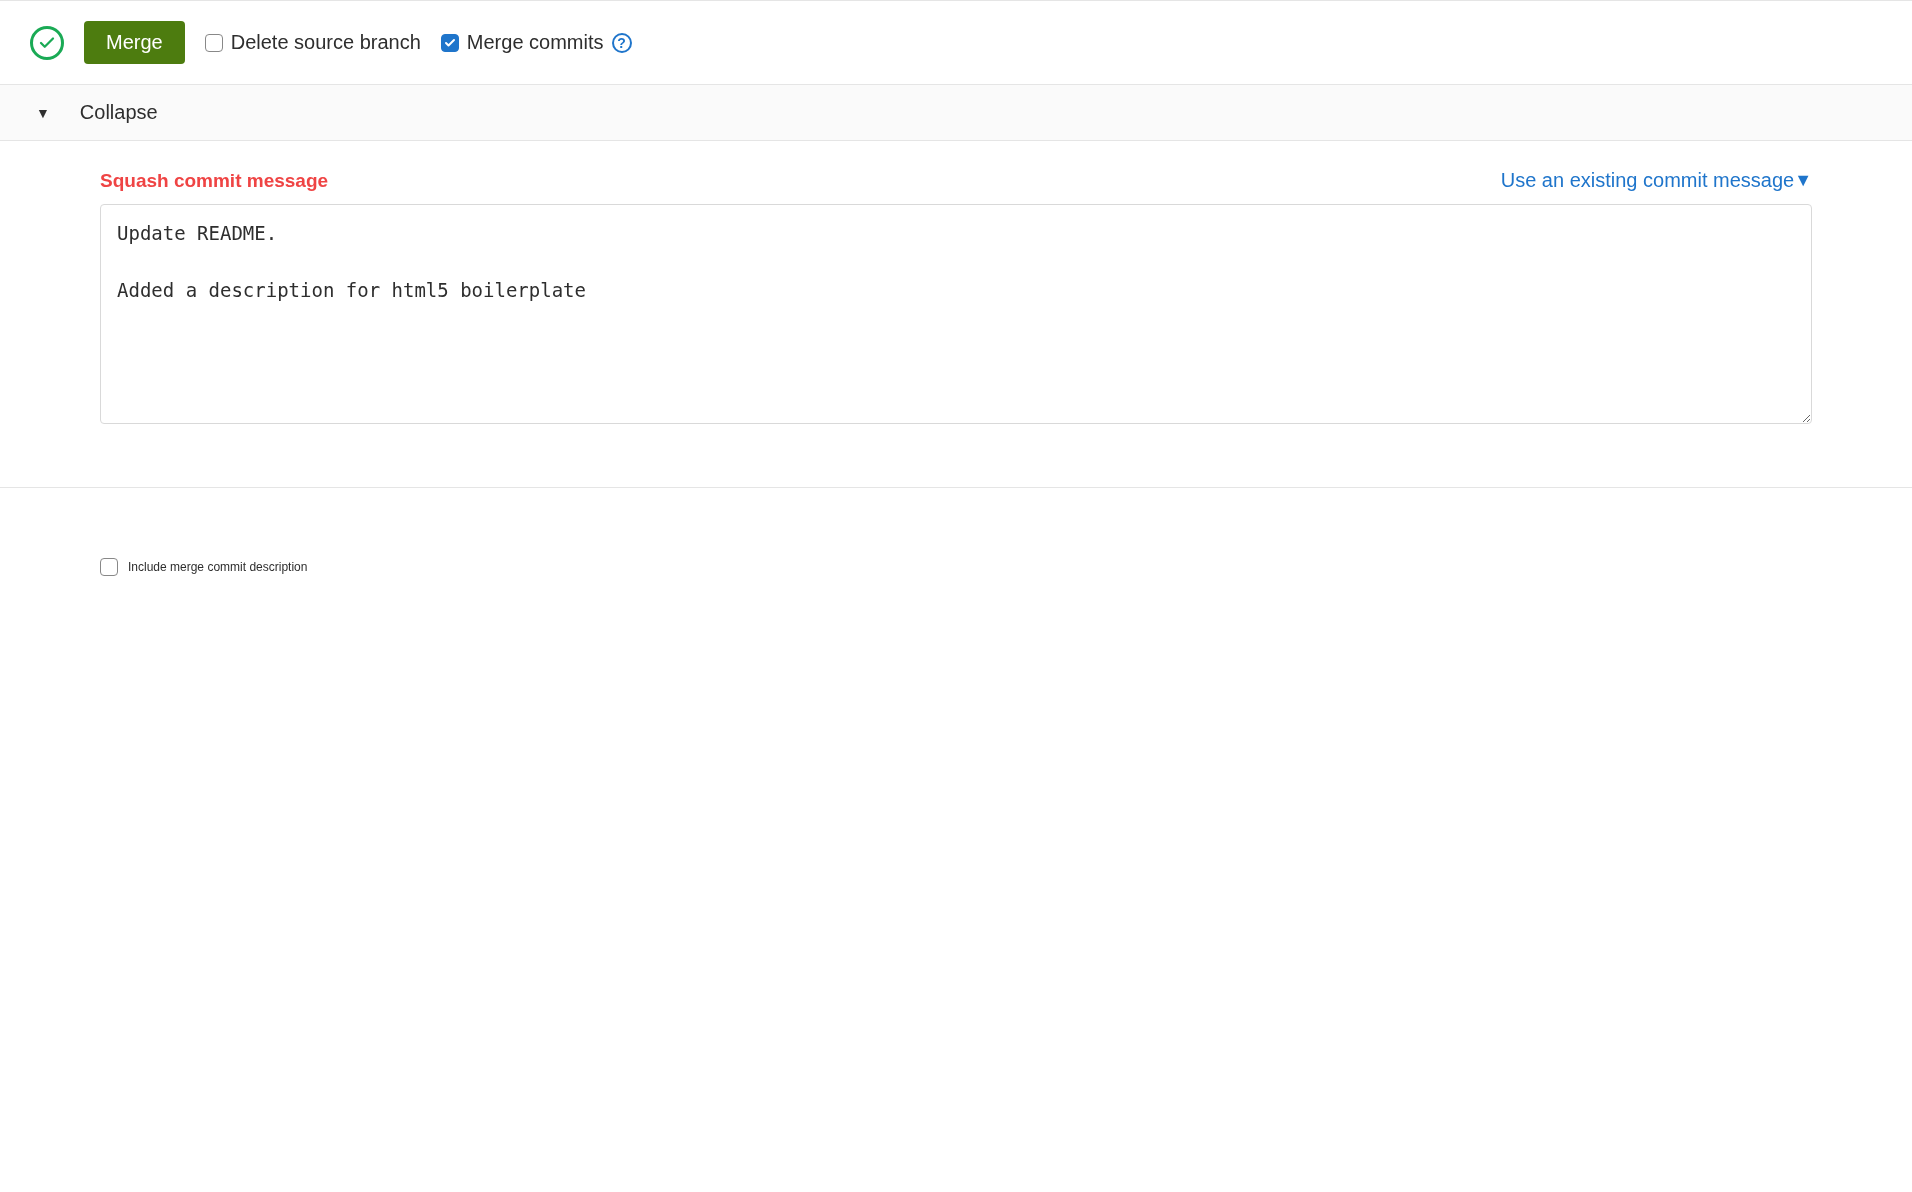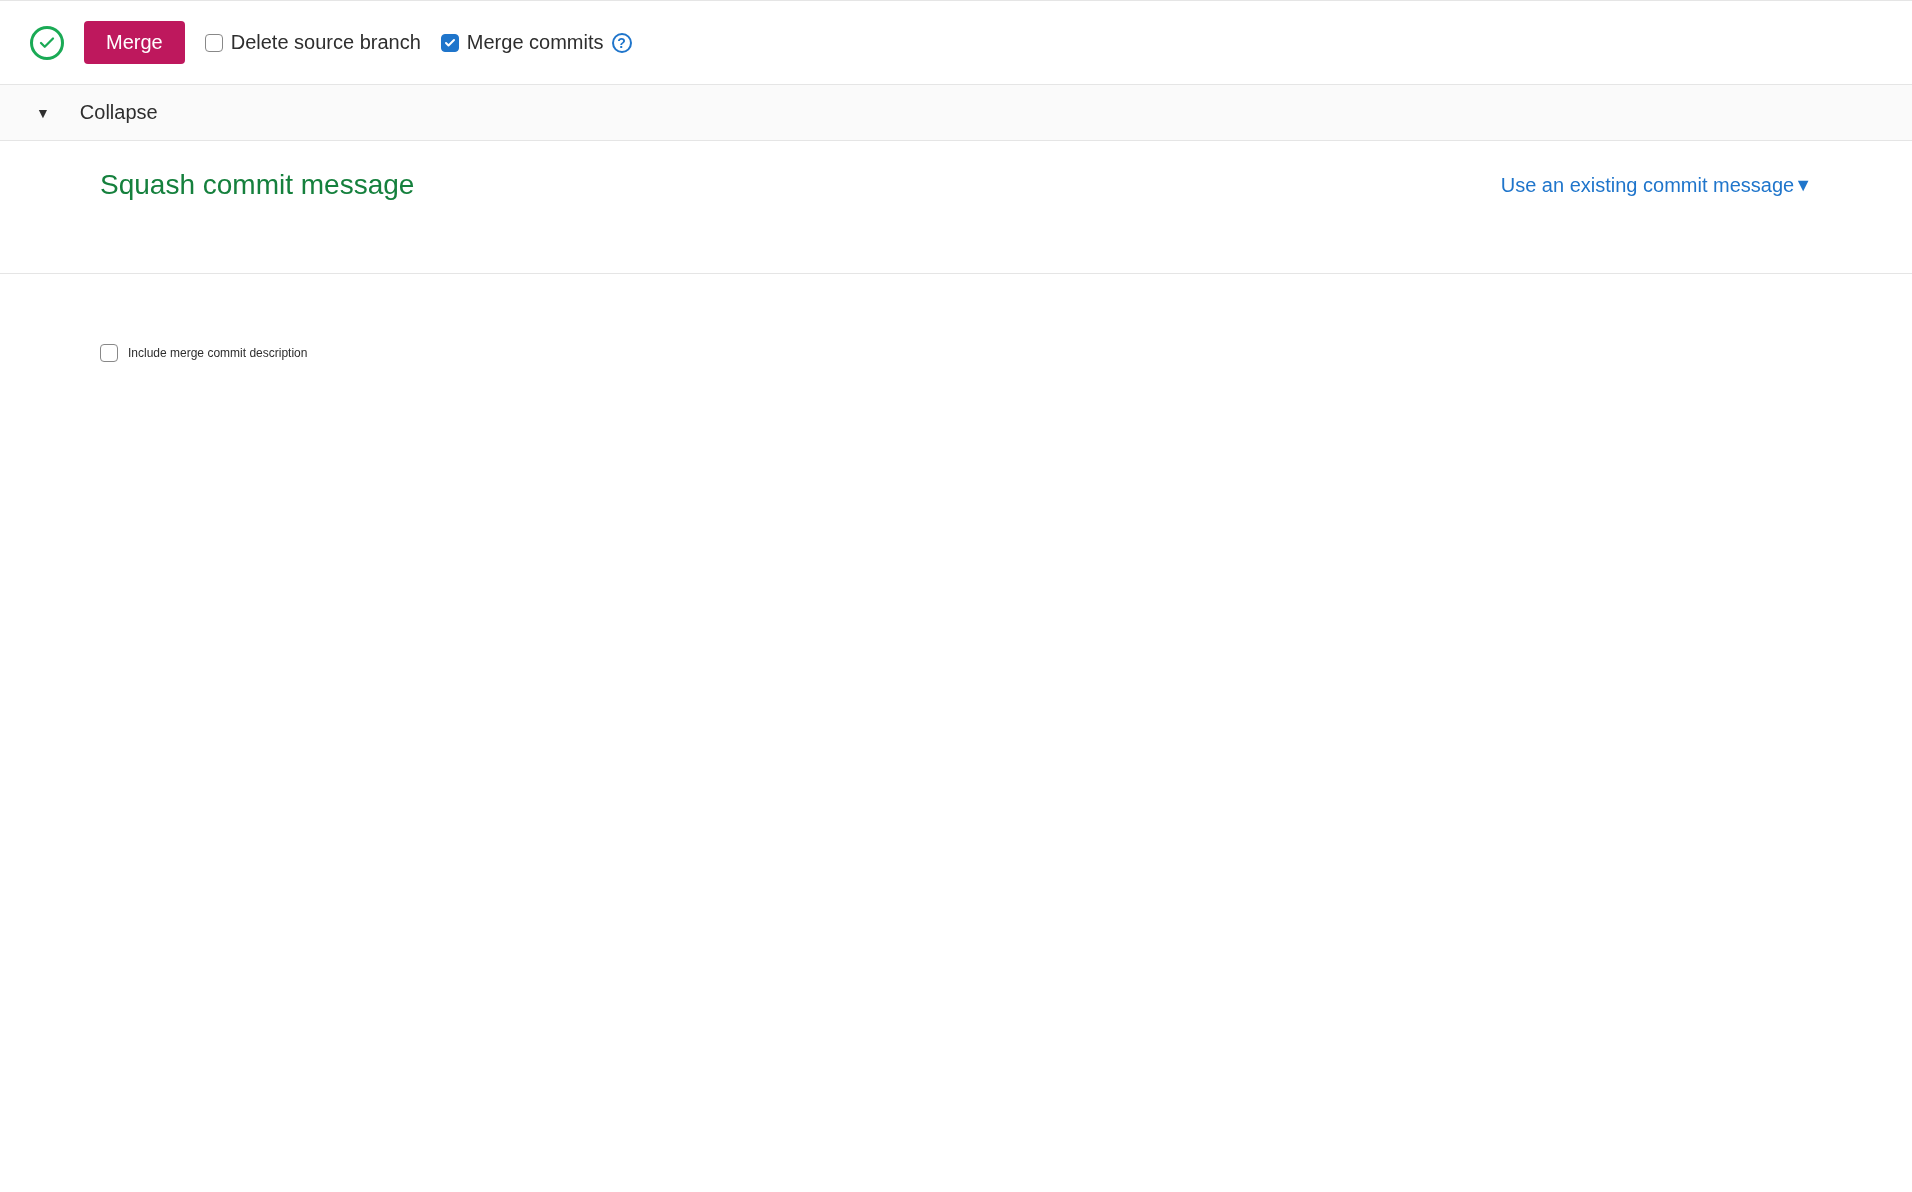--- a/index.html
+++ b/index.html
@@ -21,21 +21,21 @@
   border-top: 1px solid #e5e5e5;
 }
 .status-circle {
   width: 34px; height: 34px;
   border: 3px solid #1aaa55;
   border-radius: 50%;
   display: flex; align-items: center; justify-content: center;
 }
 .status-circle svg { width: 18px; height: 18px; }
 .btn-merge {
-  background: #be185d;
+  background: #4d7c0f;
   color: #fff;
   border: none;
   border-radius: 4px;
   padding: 10px 22px;
   font-size: 20px;
   font-weight: 500;
   cursor: pointer;
 }
 .checkbox-row { display: flex; align-items: center; gap: 8px; font-size: 20px; color: #2e2e2e; }
 .checkbox {
@@ -75,21 +75,21 @@
 
 
 .section { padding: 28px 100px 20px 100px; }
 .section.first { border-bottom: 1px solid #e5e5e5; padding-bottom: 60px; }
 .section-header {
   display: flex;
   justify-content: space-between;
   align-items: center;
   margin-bottom: 12px;
 }
-.section-title { font-size: 28px; font-weight: 400; color: #15803d; }
+.section-title { font-size: 19px; font-weight: 700; color: #ef4444; }
 .link-action {
   color: #1f75cb;
   font-size: 20px;
   display: flex;
   align-items: center;
   gap: 0;
   cursor: pointer;
 }
 .link-action .chev { color: #1f75cb; font-size: 18px; }
 textarea.commit-msg {
@@ -147,20 +147,23 @@
   </div>
 
   <div class="section first">
     <div class="section-header">
       <div class="section-title">Squash commit message</div>
       <div class="link-action">
         <span>Use an existing commit message</span>
         <span class="chev">▼</span>
       </div>
     </div>
+    <textarea class="commit-msg squash-ta" style="">Update README.
+
+Added a description for html5 boilerplate</textarea>
   </div>
 
   <div class="section">
   </div>
 
   <label class="include-row">
     <span class="checkbox"></span>
     <span>Include merge commit description</span>
   </label>
 

